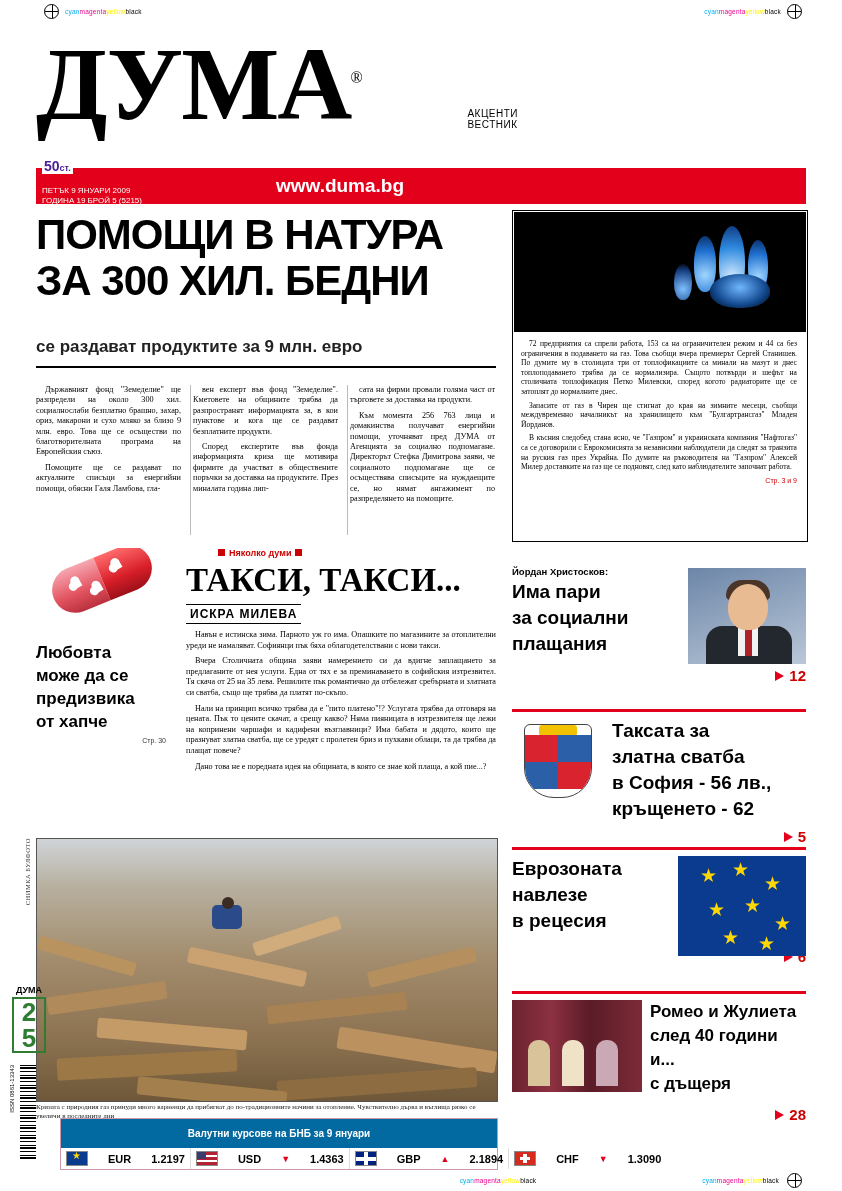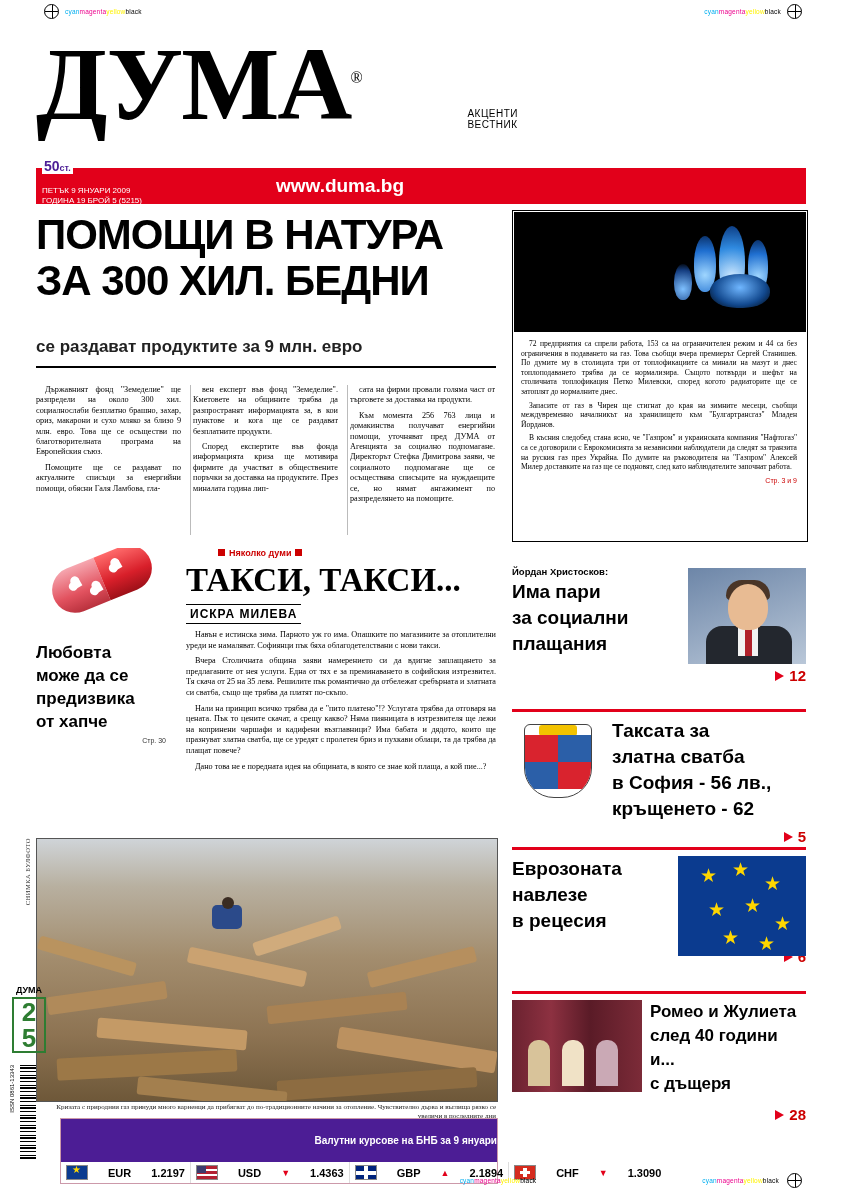--- a/index.html
+++ b/index.html
@@ -113,26 +113,26 @@
   .th-f.b{left:50px;background:#f0e2c6;}
   .th-f.c{left:84px;background:#caa9b5;}
 
   
   .photo{position:absolute;left:36px;top:838px;width:460px;height:262px;overflow:hidden;border:1px solid #555;}
   .woodbg{position:absolute;left:0;top:0;width:460px;height:262px;background:linear-gradient(180deg,#cfd4d8 0%,#b8b0a0 18%,#a38d6e 45%,#8d7352 75%,#6e5839 100%);}
   .log{position:absolute;border-radius:3px;}
   .worker{position:absolute;left:175px;top:58px;width:30px;height:40px;}
   .worker .torso{position:absolute;left:0;top:8px;width:30px;height:24px;background:#2b4a8a;border-radius:5px;}
   .worker .head{position:absolute;left:10px;top:0;width:12px;height:12px;border-radius:50%;background:#3a2c22;}
-  .photocap{position:absolute;left:36px;top:1103px;width:460px;font-size:7px;line-height:9px;text-align:right;color:#222;}
+  .photocap{position:absolute;left:36px;top:1103px;width:460px;font-size:7px;line-height:9px;text-align:left;color:#222;}
   .photocred{position:absolute;left:24px;top:838px;width:9px;font-size:6.5px;letter-spacing:.5px;writing-mode:vertical-rl;transform:rotate(180deg);color:#333;}
 
   
   .curr{position:absolute;left:60px;top:1118px;width:436px;border:1px solid #c9a;background:#fff;}
-  .curr .hd{background:#4c1d95;color:#fff;font-family:"Liberation Sans",sans-serif;font-weight:bold;font-size:10px;text-align:right;padding:16px 0;}
+  .curr .hd{background:#0369a1;color:#fff;font-family:"Liberation Sans",sans-serif;font-weight:bold;font-size:10px;text-align:center;padding:9px 0;}
   .curr .row{display:flex;}
   .curr .cell{flex:1;display:flex;align-items:center;gap:20px;padding:3px 5px;border-right:1px solid #ddd;}
   .curr .cell:last-child{border-right:none;}
   .curr .code{font-family:"Liberation Sans",sans-serif;font-weight:bold;font-size:11px;}
   .curr .val{font-family:"Liberation Sans",sans-serif;font-weight:bold;font-size:11px;}
   .curr .arrow{font-size:9px;color:#e2001a;}
   .curr .arrow.up{color:#e2001a;}
   .curr .arrow.dn{color:#e2001a;}
   .flag{width:20px;height:13px;border:1px solid #888;position:relative;overflow:hidden;background:#fff;}
   .f-eu{background:#0b3b8f;}

